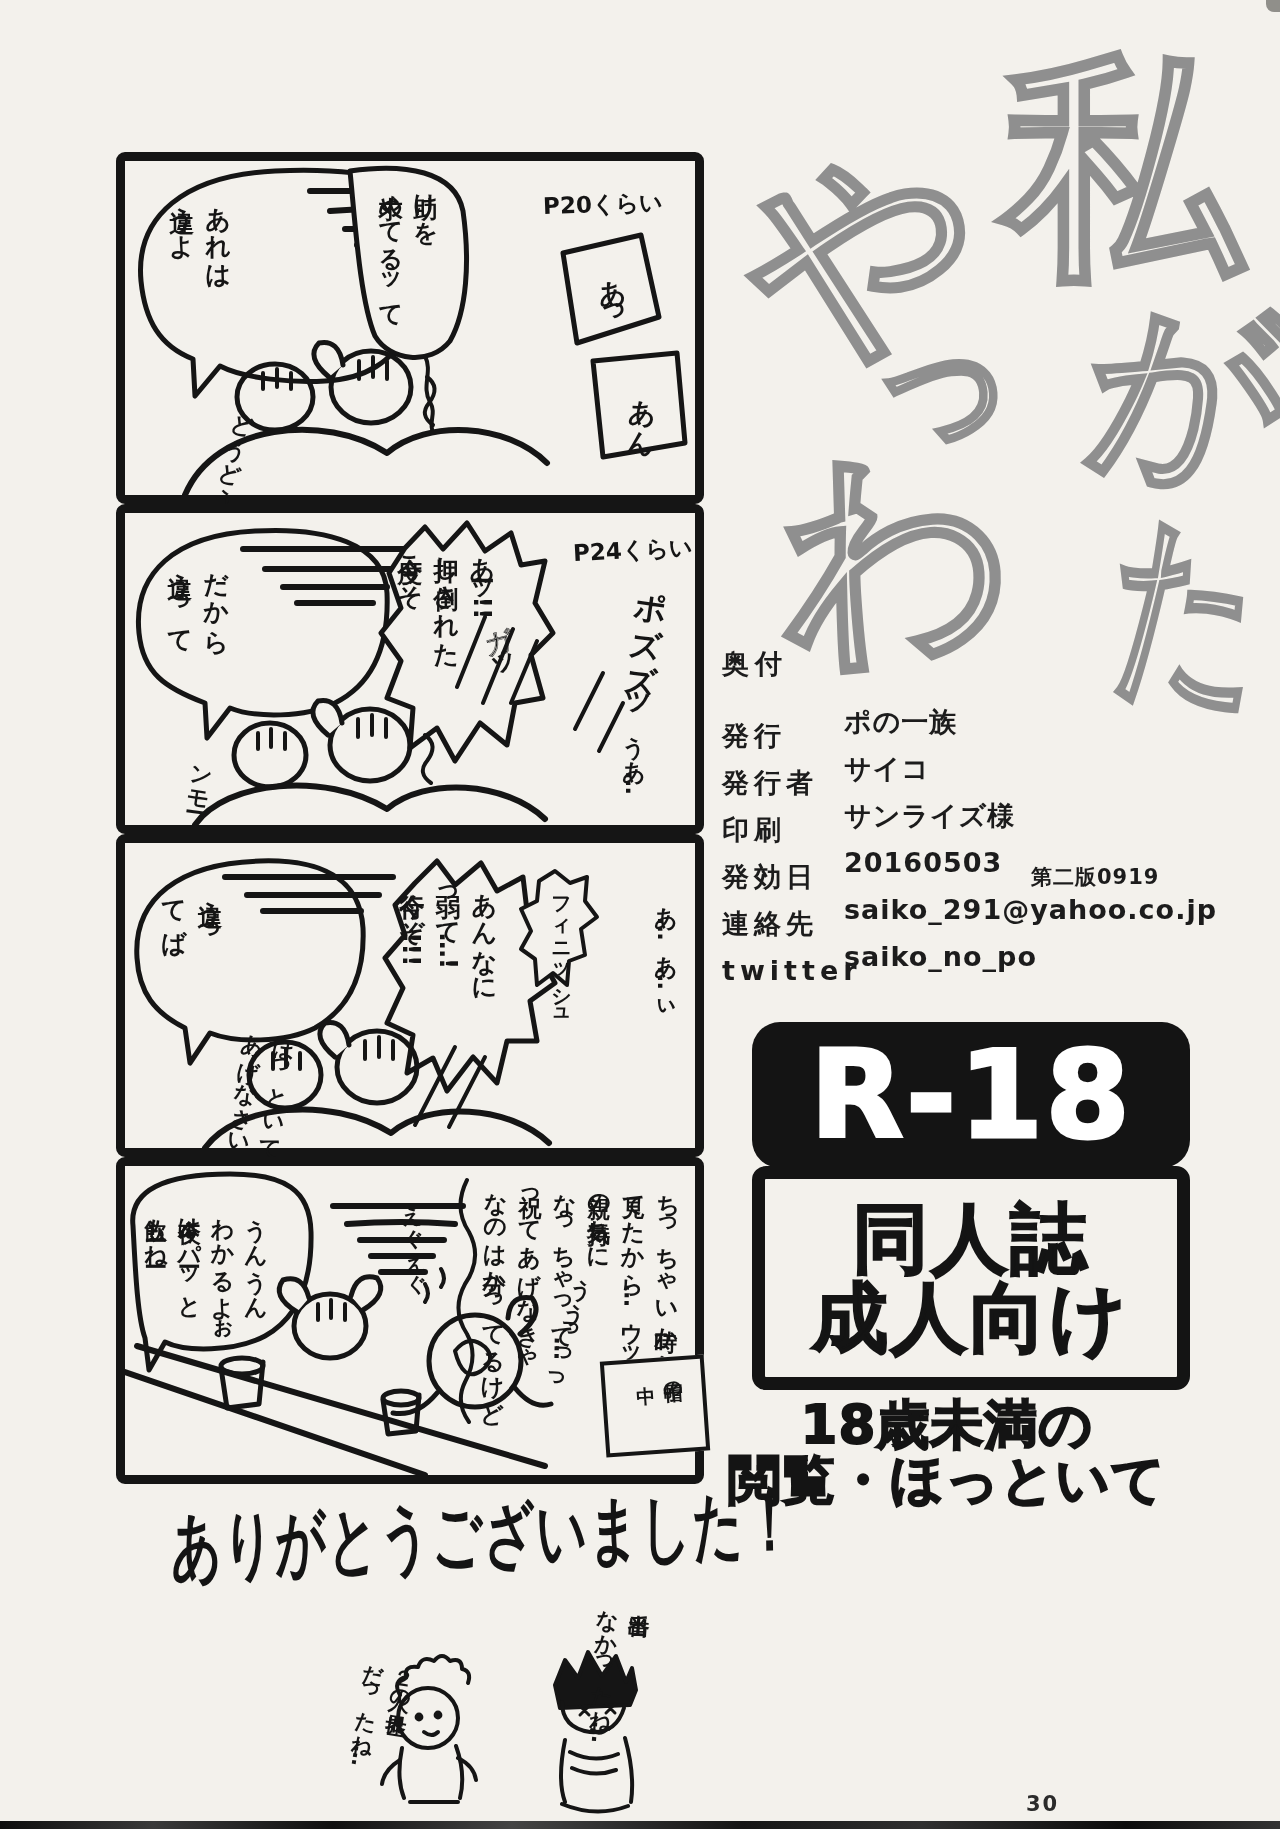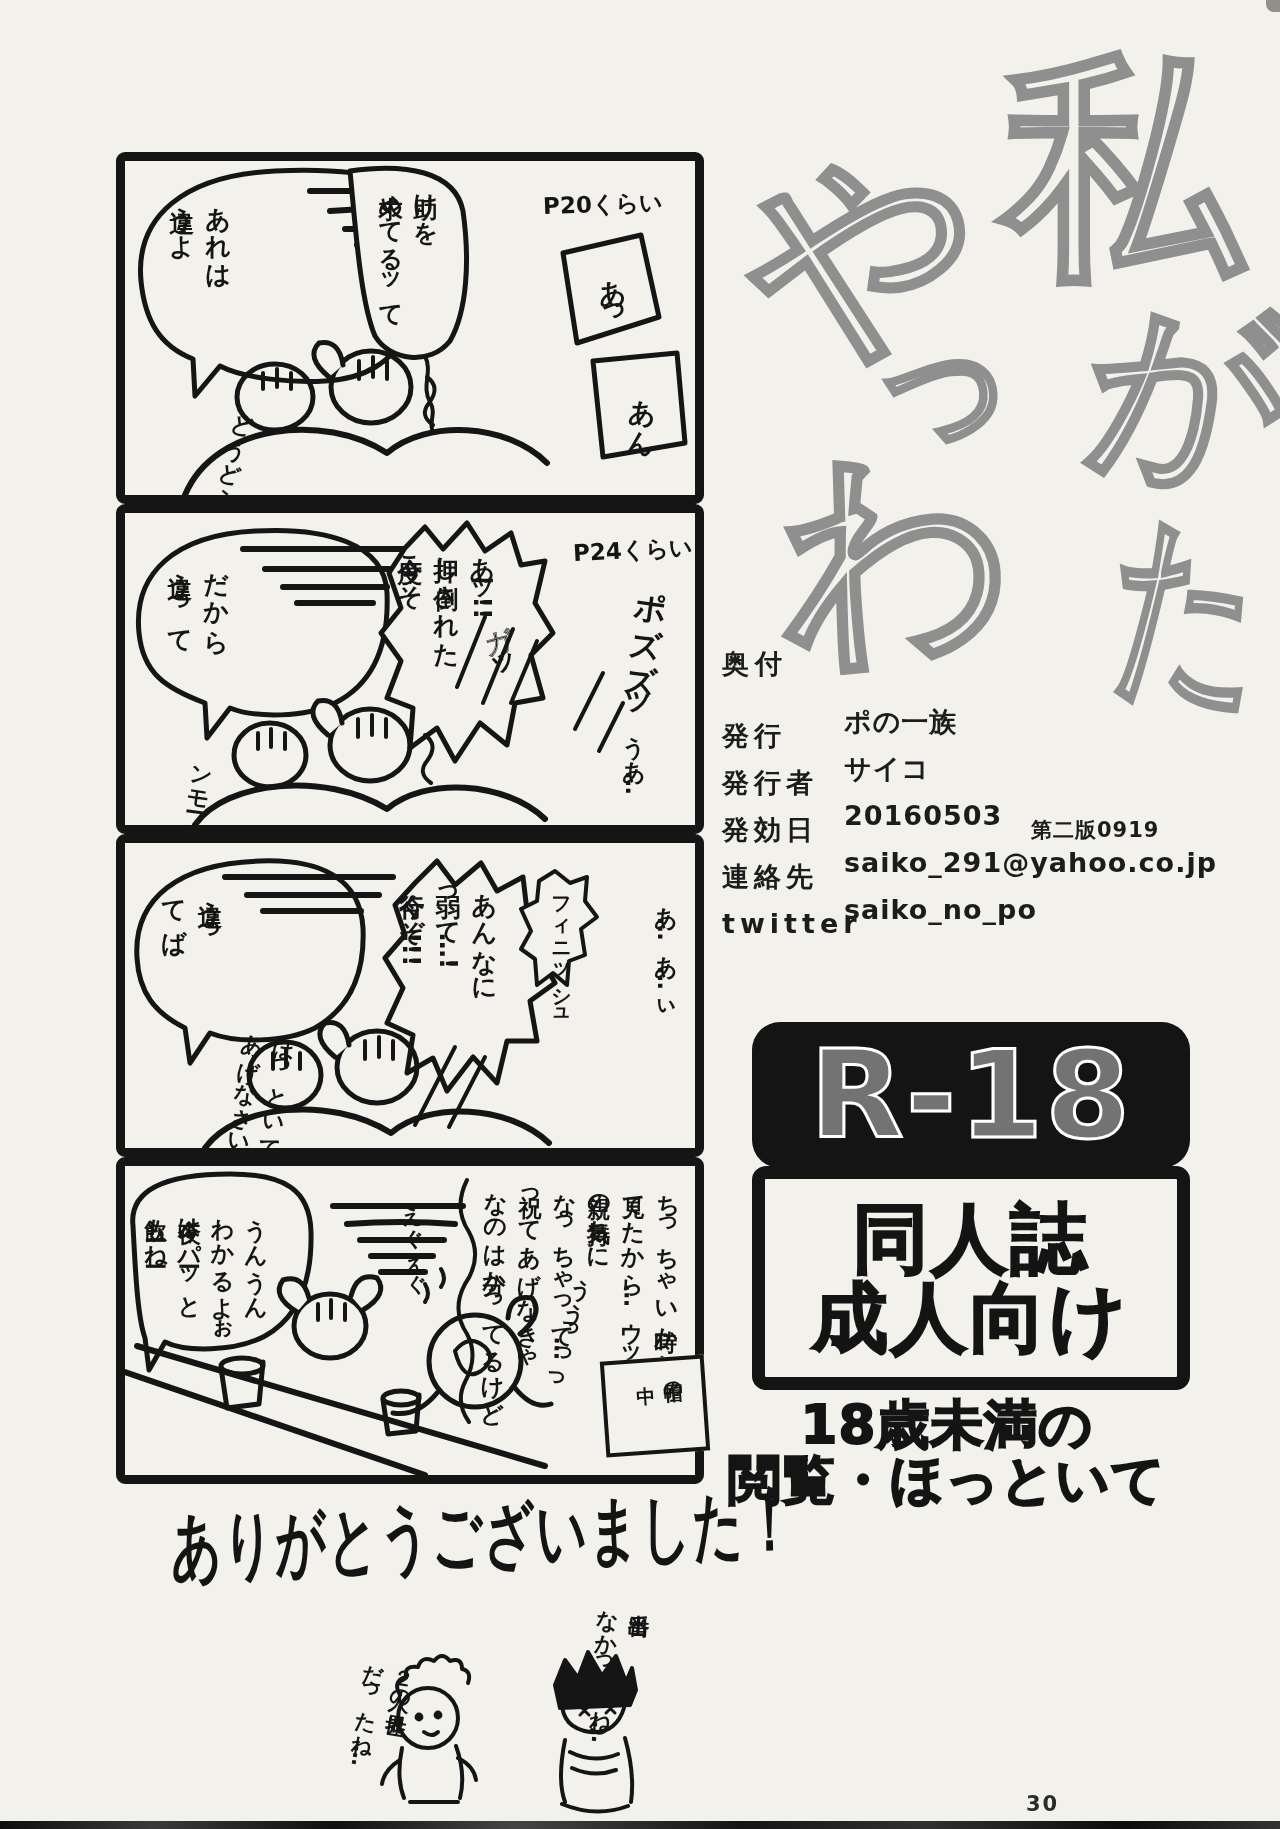--- a/index.html
+++ b/index.html
@@ -21,21 +21,21 @@
   
   .colo{position:absolute;left:722px;top:646px;font-size:27px;color:#1c1c1c;font-weight:600;}
   .colo .hd{letter-spacing:6px;margin-bottom:16px;}
   .colo .row{display:flex;height:47px;align-items:center;position:relative;}
   .colo .lbl{width:122px;letter-spacing:5px;flex:0 0 auto;margin-top:28px;}
   .colo .val{letter-spacing:1px;text-align:center;}
   .colo .note{position:absolute;left:265px;top:24px;font-size:21px;letter-spacing:1px;margin-left:44px;}
 
   
   .r18-badge{position:absolute;left:752px;top:1022px;width:438px;height:146px;background:#141414;border-radius:28px;display:flex;align-items:center;justify-content:center;}
-  .r18-badge span{color:#737373;font-size:122px;font-weight:800;letter-spacing:2px;text-align:right;-webkit-text-stroke:3px #ffffff;}
+  .r18-badge span{color:#ffffff;font-size:122px;font-weight:800;letter-spacing:2px;text-align:right;-webkit-text-stroke:3px #ffffff;}
   .r18-box{position:absolute;left:752px;top:1166px;width:438px;height:224px;border:13px solid #141414;border-radius:14px;box-sizing:border-box;display:flex;flex-direction:column;align-items:center;justify-content:center;background:#f3f1ec;}
   .r18-box div{font-size:76px;font-weight:800;line-height:1.04;letter-spacing:3px;color:#141414;-webkit-text-stroke:2px #141414;}
   .r18-warning{position:absolute;left:655px;top:1398px;width:584px;text-align:center;}
   .r18-warning div{font-size:53px;font-weight:800;line-height:1.03;color:#141414;-webkit-text-stroke:2px #141414;letter-spacing:1px;}
 
   
   .thanks{position:absolute;left:170px;top:1498px;font-size:50px;font-weight:700;letter-spacing:1px;color:#141414;transform:scaleY(1.5) rotate(-1.5deg);transform-origin:left top;white-space:nowrap;}
   .pageno{position:absolute;left:1026px;top:1792px;font-size:21px;font-weight:600;letter-spacing:2px;color:#2b2b2b;}
   .scanband{position:absolute;left:0;top:1821px;width:1280px;height:8px;background:linear-gradient(90deg,#0d0d0d 0%,#3a3a3a 12%,#101010 26%,#444 40%,#151515 58%,#303030 72%,#0c0c0c 88%,#333 100%);}
   .cornermark{position:absolute;left:1266px;top:0;width:14px;height:12px;background:#6f6e6a;border-radius:0 0 0 8px;opacity:.75;}
@@ -57,20 +57,24 @@
 
   <div class="colo">
     <div class="hd">奥付</div>
     <div class="row">
       <span class="lbl">発行</span>
       <span class="val">ポの一族</span>
     </div>
     <div class="row">
       <span class="lbl">発行者</span>
       <span class="val">サイコ</span>
+    </div>
+    <div class="row">
+      <span class="lbl">印刷</span>
+      <span class="val">サンライズ様</span>
     </div>
     <div class="row">
       <span class="lbl">発効日</span>
       <span class="val">20160503</span>
       <span class="note">第二版0919</span>
     </div>
     <div class="row">
       <span class="lbl">連絡先</span>
       <span class="val">saiko_291@yahoo.co.jp</span>
     </div>

